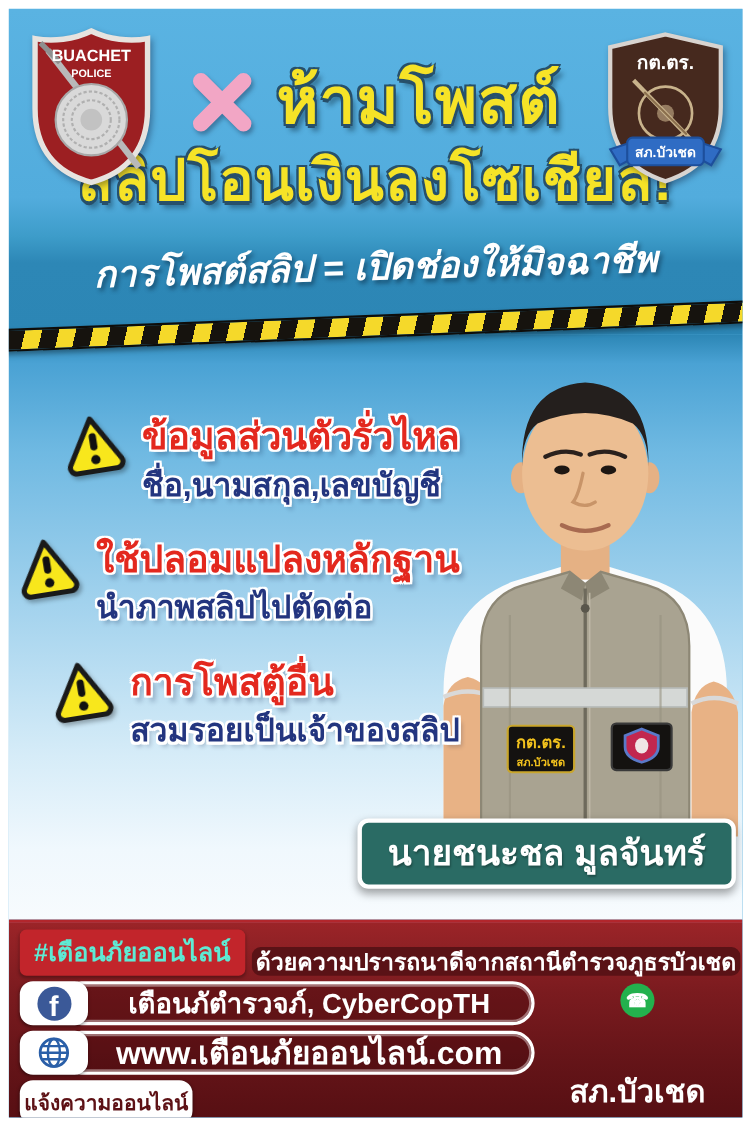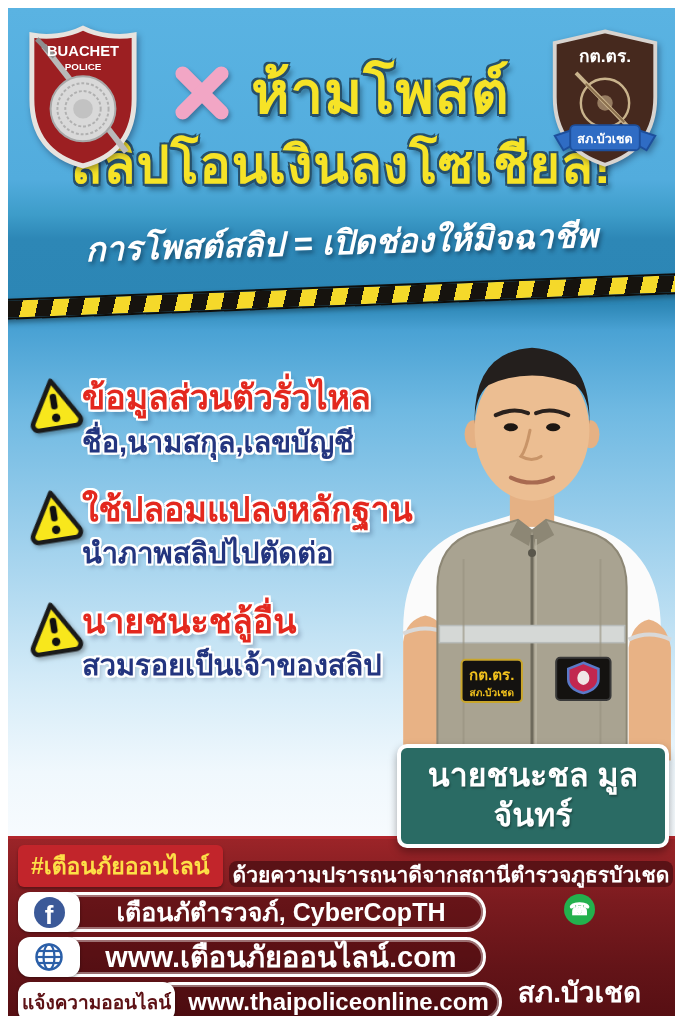--- a/index.html
+++ b/index.html
@@ -39,51 +39,51 @@
     border-top:2px solid #0e0d0a; border-bottom:2px solid #0e0d0a;
     box-shadow:0 3px 5px rgba(0,0,0,.35);
   }
 
   
   .main-section {
     position:absolute; top:296px; left:0; width:100%; height:532px;
     background:linear-gradient(180deg,#2c86b5 0%,#4aa2d4 5%,#6fb9e2 20%,#a6d4ee 48%,#d6ecf8 72%,#f0f8fd 88%,#f7fbfe 100%);
   }
   .warnings { position:absolute; left:18px; top:72px; width:392px; z-index:2; }
-  .warn-item { display:flex; align-items:flex-start; margin-bottom:28px; }
+  .warn-item { display:flex; gap:16px; align-items:flex-start; margin-bottom:28px;justify-content:flex-end; }
   .warn-icon { flex:0 0 auto; transform:rotate(-9deg); filter:drop-shadow(2px 3px 2px rgba(0,0,0,.3)); }
   .w-title {
     font-size:34px; font-weight:800; color:#e3281e; line-height:1.25; white-space:nowrap;
     text-shadow:-2px -2px 0 #fff,2px -2px 0 #fff,-2px 2px 0 #fff,2px 2px 0 #fff,
                 -2px 0 0 #fff,2px 0 0 #fff,0 -2px 0 #fff,0 2px 0 #fff,4px 5px 5px rgba(0,20,60,.3);
   }
   .w-detail {
     font-size:29px; font-weight:800; color:#23357f; line-height:1.25; margin-top:5px; white-space:nowrap;
     text-shadow:-2px -2px 0 #fff,2px -2px 0 #fff,-2px 2px 0 #fff,2px 2px 0 #fff,
                 -2px 0 0 #fff,2px 0 0 #fff,0 -2px 0 #fff,0 2px 0 #fff,3px 4px 4px rgba(0,20,60,.25);
   }
   .officer-photo { position:absolute; right:-6px; top:22px; width:302px; height:436px; z-index:1; }
   .name-plate {
-    position:absolute; right:6px; top:440px; width:272px; z-index:4;
+    position:absolute; right:6px; top:440px; width:344px; z-index:4;
     background:#2a6b64; border:4px solid #ffffff; border-radius:10px;
     box-shadow:0 4px 8px rgba(0,0,0,.35); text-align:center; padding:7px 6px 9px;
   }
   .np-name { color:#fff; font-size:32px; font-weight:800; line-height:1.25; text-shadow:1px 2px 2px rgba(0,0,0,.3); }
   .np-pos  { color:#fff; font-size:21px; font-weight:700; line-height:1.3; margin-top:2px; }
 
   
   .footer {
     position:absolute; top:828px; left:0; width:100%; height:180px;
     background:linear-gradient(180deg,#9b2428 0%,#7b1b1f 35%,#641418 72%,#570f13 100%);
     border-top:3px solid #b2262c; padding:6px 10px 0;
   }
   .f-header { display:flex; gap:6px; height:42px; }
   .hashtag {
     background:#c2252b; border-radius:6px; padding:0 13px; display:flex; align-items:center;
-    color:#fde047; font-size:23px; font-weight:800; white-space:nowrap; box-shadow:0 2px 3px rgba(0,0,0,.3);
+    color:#5eead4; font-size:23px; font-weight:800; white-space:nowrap; box-shadow:0 2px 3px rgba(0,0,0,.3);
   }
   .blessing {
     flex:1; background:#5a1216; border-radius:8px; display:flex; align-items:center; justify-content:center;
     color:#fff; font-size:21px; font-weight:700; white-space:nowrap; padding:0 4px;margin-top:16px;
   }
   .f-body { display:flex; gap:8px; margin-top:5px; }
   .f-left { width:468px; display:flex; flex-direction:column; gap:5px; }
   .c-row { display:flex; align-items:stretch; height:40px; }
   .icon-box {
     width:62px; background:#fff; border-radius:12px; display:flex; align-items:center; justify-content:center;
@@ -190,21 +190,21 @@
         </div>
       </div>
 
       <div class="warn-item">
         <svg class="warn-icon" width="56" height="56" viewBox="0 0 60 60">
           <path d="M30,5 L55,47 a6,6 0 0 1 -5,9 H10 a6,6 0 0 1 -5,-9 Z" fill="#f8e71c" stroke="#1a1a1a" stroke-width="5" stroke-linejoin="round"></path>
           <rect x="26.5" y="19" width="7" height="17" rx="3.5" fill="#111"></rect>
           <circle cx="30" cy="45" r="4.5" fill="#111"></circle>
         </svg>
         <div class="warn-text">
-          <div class="w-title">นายชนะชลู้อื่น</div>
+          <div class="w-title">การโพสตู้อื่น</div>
           <div class="w-detail">สวมรอยเป็นเจ้าของสลิป</div>
         </div>
       </div>
     </div>
 
     <svg class="officer-photo" viewBox="0 0 300 430">
 
       <path d="M24,430 L24,300 Q24,224 86,200 L132,186 Q152,208 172,186 L218,200 Q280,224 280,300 L280,430 Z" fill="#fbfbfb"></path>
       <path d="M24,430 L24,312 Q27,290 46,286 Q65,290 68,312 L68,430 Z" fill="#e8b285"></path>
       <path d="M248,430 L248,318 Q251,294 268,290 Q286,294 290,318 L290,430 Z" fill="#e8b285"></path>
@@ -273,21 +273,20 @@
               <line x1="2.5" y1="15" x2="27.5" y2="15" stroke="#2a5fa8" stroke-width="2.2"></line>
               <line x1="4.5" y1="9" x2="25.5" y2="9" stroke="#2a5fa8" stroke-width="2.2"></line>
               <line x1="4.5" y1="21" x2="25.5" y2="21" stroke="#2a5fa8" stroke-width="2.2"></line>
             </svg>
           </div>
           <div class="pill big">www.เตือนภัยออนไลน์.com</div>
         </div>
 
         <div class="c-row">
           <div class="label-pill">แจ้งความออนไลน์</div>
-          <div class="pill small">www.thaipoliceonline.com</div>
         </div>
       </div>
 
       <div class="f-right">
         <div class="p-row">
           <span class="phone-circle">☎</span>
         </div>
         <div class="p-org">สภ.บัวเชด</div>
 
       </div>

